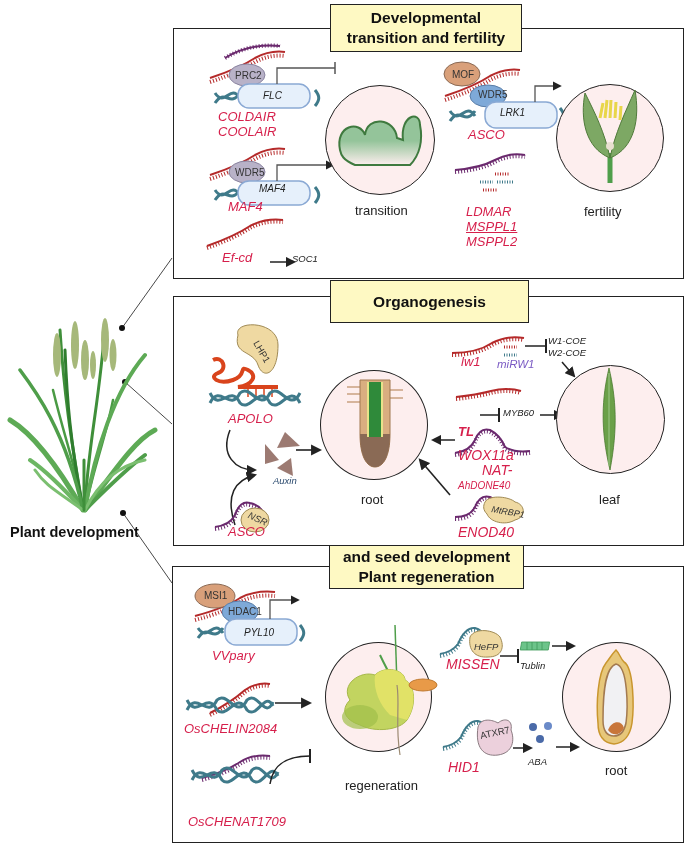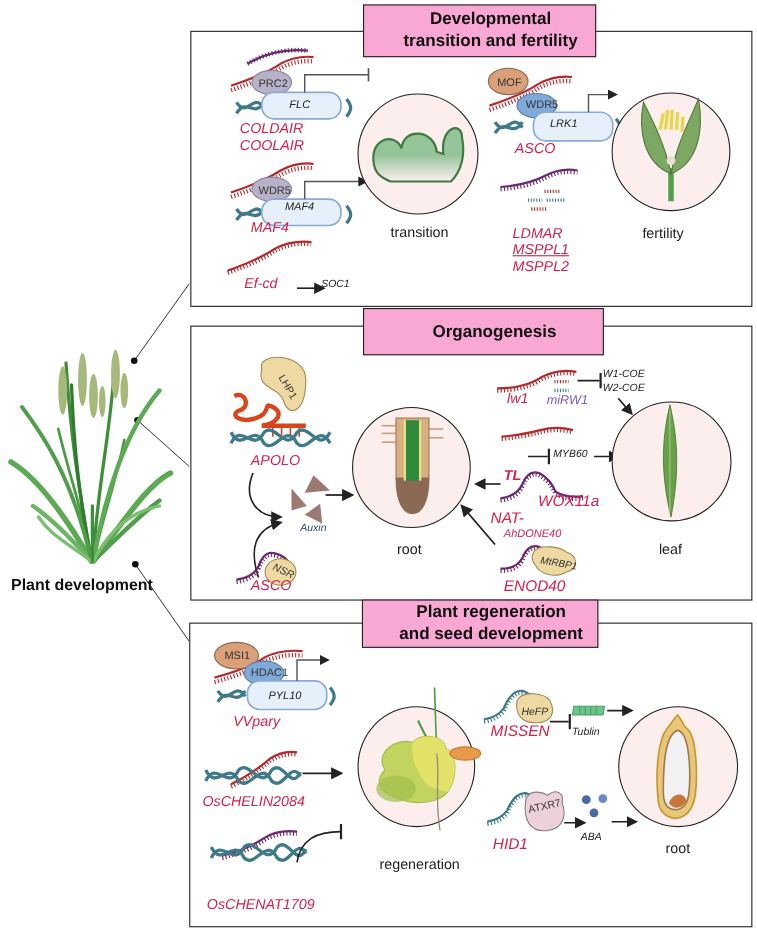--- a/index.html
+++ b/index.html
@@ -1,19 +1,19 @@
 <!DOCTYPE html>
 <html><head>
 <meta charset="utf-8">
 <style>
   html,body{margin:0;padding:0;background:#ffffff;}
   body{width:688px;height:844px;position:relative;overflow:hidden;font-family:"Liberation Sans",sans-serif;}
   .abs{position:absolute;}
   .panel{position:absolute;border:1.3px solid #222;background:#fff;}
-  .ptitle{position:absolute;border:1.3px solid #222;background:#f9a8d4;text-align:center;font-weight:bold;color:#111;font-size:15.5px;line-height:20px;display:flex;flex-direction:column;justify-content:center;padding-left:20px;}
+  .ptitle{position:absolute;border:1.3px solid #222;background:#fef9c3;text-align:center;font-weight:bold;color:#111;font-size:15.5px;line-height:20px;display:flex;flex-direction:column;justify-content:center;}
   .gene{position:absolute;font-style:italic;color:#d61f4b;font-size:13px;line-height:15px;white-space:nowrap;}
   .lbl{position:absolute;color:#222;font-size:13px;white-space:nowrap;}
   .small{position:absolute;font-style:italic;color:#222;font-size:9.5px;white-space:nowrap;}
   .prot{position:absolute;font-size:10px;color:#222;white-space:nowrap;}
   svg{position:absolute;overflow:visible;}
   .circle{position:absolute;border:1.3px solid #222;border-radius:50%;background:#fdeeee;}
 </style>
 </head>
 <body>
 
@@ -252,22 +252,22 @@
 </svg>
 <div class="small" style="left:503px;top:407px;">MYB60</div>
 <svg style="left:540px;top:410px;" width="30" height="10">
   <line x1="0" y1="5" x2="22" y2="5" stroke="#222" stroke-width="1.5" marker-end="url(#arr)"></line>
 </svg>
 
 <svg style="left:455px;top:425px;" width="80" height="35">
   <path d="M0,28 Q15,26 20,15 Q25,2 35,5 Q45,10 50,22 Q60,28 75,26" stroke="#6b2a6e" stroke-width="2" fill="none"></path>
   <path d="M0,30 Q15,28 20,17 Q25,4 35,7 Q45,12 50,24 Q60,30 75,28" stroke="#6b2a6e" stroke-width="4" stroke-dasharray="1 2" fill="none"></path>
 </svg>
-<div class="gene" style="left:458px;top:448px;font-size:14px;margin-left:31px;">WOX11a</div>
-<div class="gene" style="left:446px;top:463px;font-size:14px;text-align:center;">NAT-</div>
+<div class="gene" style="left:458px;top:448px;font-size:14px;">WOX11a</div>
+<div class="gene" style="left:482px;top:463px;font-size:14px;text-align:center;">NAT-</div>
 <div class="gene" style="left:458px;top:478px;font-size:10px;">AhDONE40</div>
 <svg style="left:430px;top:435px;" width="30" height="10">
   <line x1="25" y1="5" x2="3" y2="5" stroke="#222" stroke-width="1.5" marker-end="url(#arr)"></line>
 </svg>
 <svg style="left:415px;top:455px;" width="40" height="45">
   <line x1="35" y1="40" x2="5" y2="5" stroke="#222" stroke-width="1.6" marker-end="url(#arr)"></line>
 </svg>
 
 <svg style="left:455px;top:492px;" width="90" height="35">
   <path d="M0,25 Q15,25 20,15 Q25,2 35,5 Q42,8 45,15" stroke="#6b2a6e" stroke-width="2" fill="none"></path>
@@ -279,22 +279,22 @@
 
 <div class="circle" style="left:556px;top:365px;width:107px;height:107px;"></div>
 <svg style="left:598px;top:368px;" width="22" height="102">
   <path d="M11,0 C18,30 20,60 12,102 C2,60 4,30 11,0 Z" fill="#6aa048" stroke="#4a7a30" stroke-width="0.8"></path>
   <line x1="11" y1="5" x2="11" y2="98" stroke="#9fc88a" stroke-width="1"></line>
 </svg>
 <div class="lbl" style="left:599px;top:492px;">leaf</div>
 
 <div class="panel" style="left:172px;top:566px;width:510px;height:275px;"></div>
 <div class="ptitle" style="left:329px;top:545px;width:193px;height:42px;">
+  <span>and seed development</span>
   <span>Plant regeneration</span>
-  <span>and seed development</span>
 </div>
 
 <svg style="left:190px;top:578px;" width="130" height="70">
   <path d="M5,38 Q35,30 50,20 Q65,12 85,14" stroke="#b52a2a" stroke-width="2" fill="none"></path>
   <path d="M5,42 Q35,34 50,24 Q65,16 85,18" stroke="#b52a2a" stroke-width="4" stroke-dasharray="1 2" fill="none"></path>
   <ellipse cx="25" cy="18" rx="20" ry="12" fill="#d9a07a" stroke="#8a6a55"></ellipse>
   <text x="14" y="21" font-size="10" font-family="Liberation Sans,sans-serif" fill="#333">MSI1</text>
   <ellipse cx="50" cy="34" rx="18" ry="11" fill="#7ea9d8" stroke="#5a7ea8"></ellipse>
   <text x="38" y="37" font-size="10" font-family="Liberation Sans,sans-serif" fill="#333">HDAC1</text>
   <path d="M8,50 C18,65 23,40 33,55 M8,60 C18,45 23,65 33,50" stroke="#3f7a8a" stroke-width="3" fill="none"></path>

